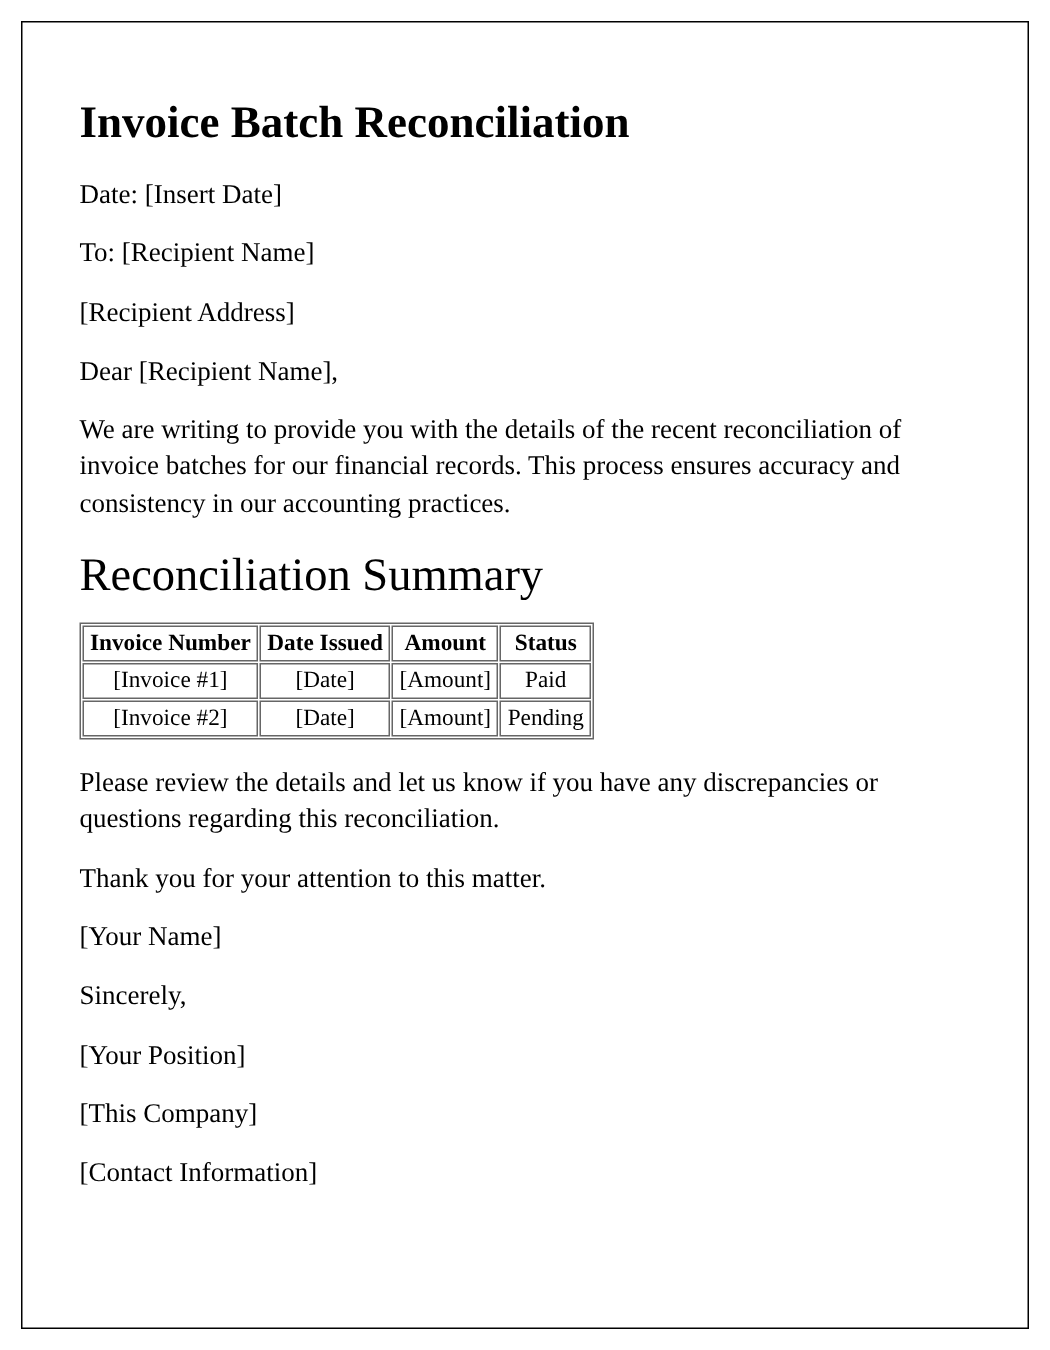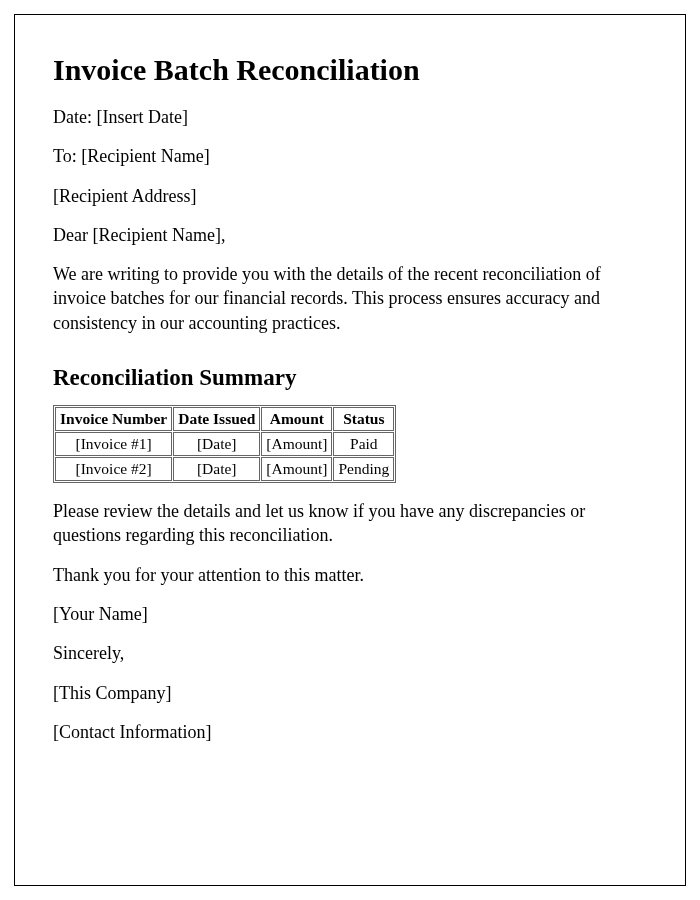--- a/index.html
+++ b/index.html
@@ -11,31 +11,31 @@
       background: #fff;
       font-family: "Times New Roman", Times, serif;
       color: #000;
       width: 700px;
       height: 900px;
     }
     .page {
       border: 1.5px solid #000;
       width: 100%;
       height: 100%;
-      padding: 32px 38px;
+      padding: 44px 38px;
     }
     h1 {
       font-size: 30px;
       font-weight: bold;
       margin: 6px 0 18px 0;
     }
     h2 {
-      font-size: 23px;
-      font-weight: bold;
-      margin: 30px 0 14px 0;
+      font-size: 31px;
+      font-weight: normal;
+      margin: 18px 0 14px 0;
     }
     p {
       font-size: 18px;
       margin: 0 0 15px 0;
       line-height: 1.35;
     }
     table {
       border-collapse: separate;
       border-spacing: 1.5px;
       border: 1.5px solid #666;
@@ -89,16 +89,17 @@
         <td>[Amount]</td>
         <td>Pending</td>
       </tr>
     </tbody>
   </table>
 
   <p>Please review the details and let us know if you have any discrepancies or questions regarding this reconciliation.</p>
   <p>Thank you for your attention to this matter.</p>
   <p>[Your Name]</p>
   <p>Sincerely,</p>
+  <p>[Your Position]</p>
   <p>[This Company]</p>
   <p>[Contact Information]</p>
 
 </div>
 
 </body></html>

